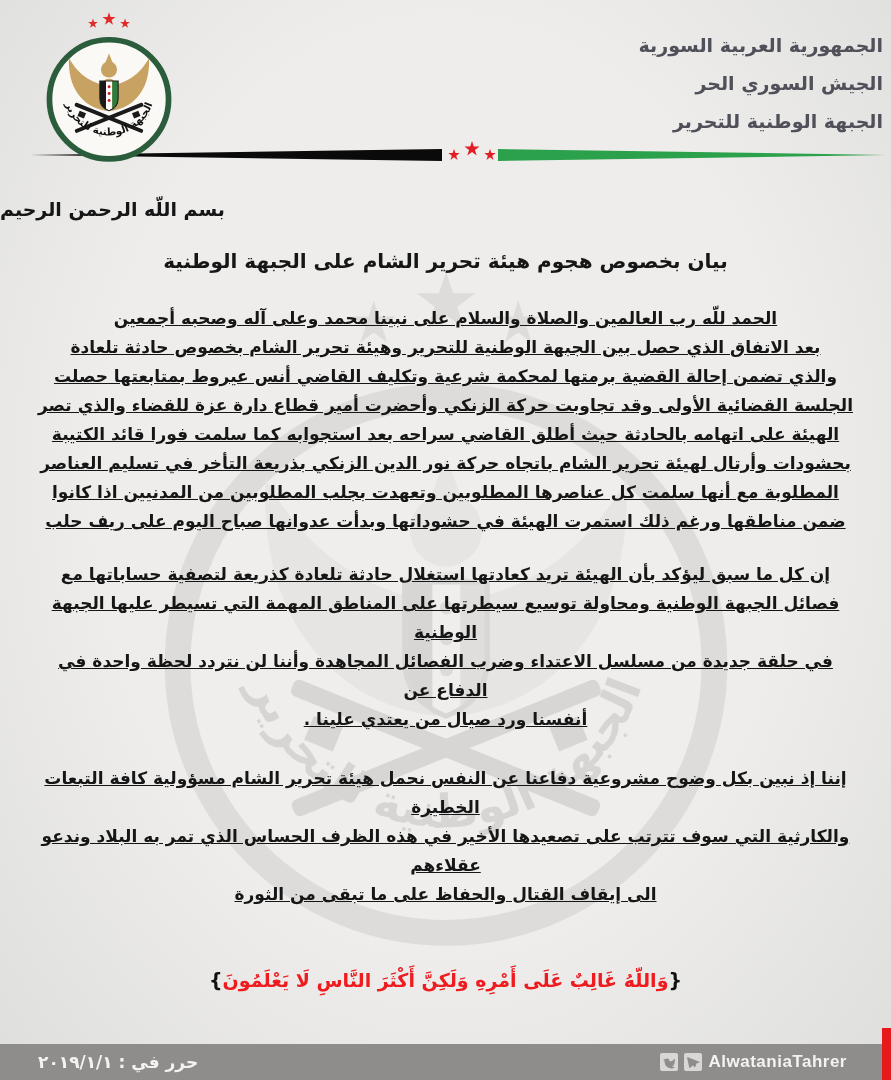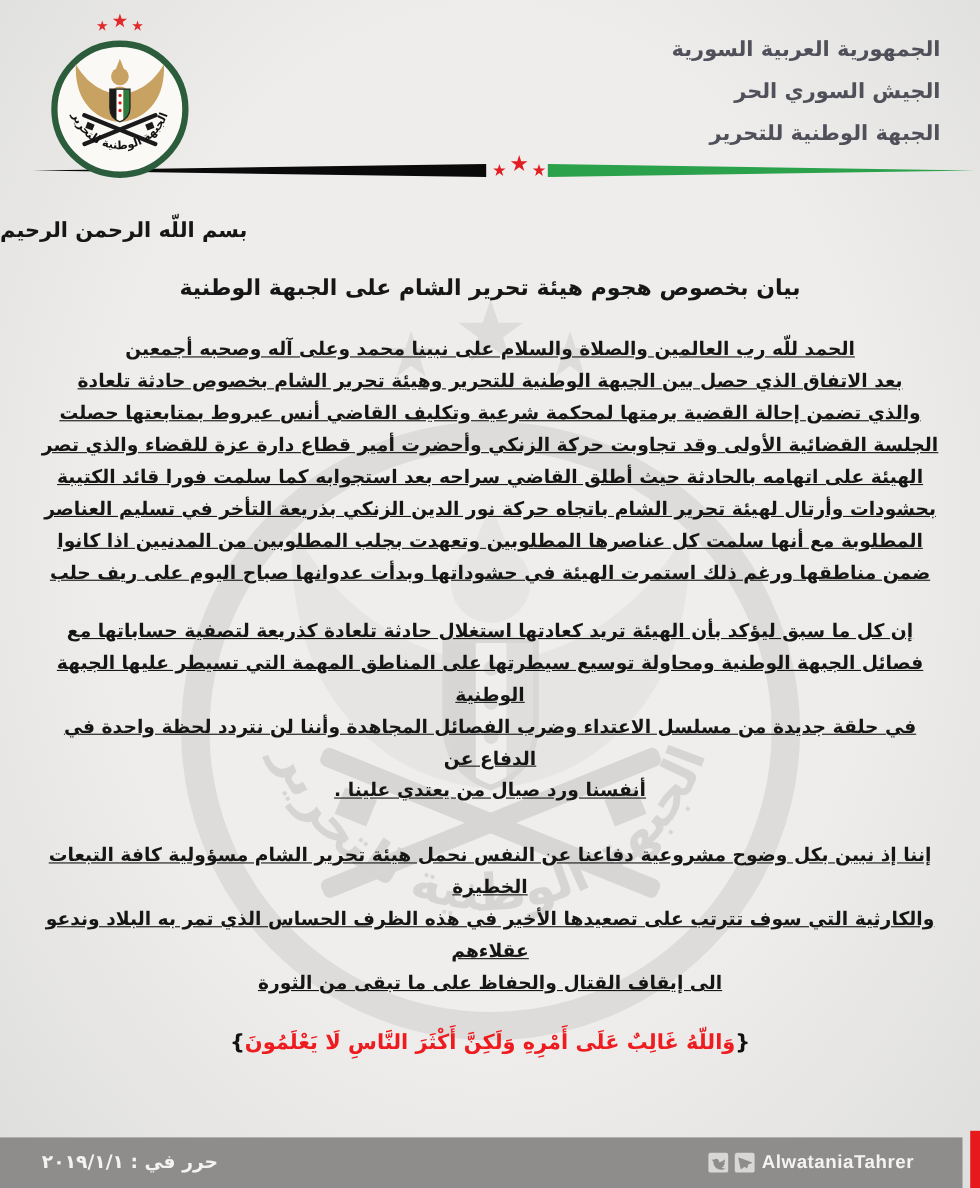--- a/index.html
+++ b/index.html
@@ -9,43 +9,43 @@
     overflow:hidden;
     background:radial-gradient(ellipse at 50% 45%, #eeedeb 55%, #dededc 100%);
     font-family:"DejaVu Sans",sans-serif;
     font-weight:bold;
     direction:rtl;
     color:#161616;
   }
   
   .logo{position:absolute;top:12px;left:38px;width:142px;height:154px;z-index:2;}
   .org-lines{
-    position:absolute;top:26px;right:36px;z-index:2;
+    position:absolute;top:26px;right:8px;z-index:2;
     text-align:right;color:#50505a;font-size:19px;line-height:38px;
   }
   
   .watermark{
     position:absolute;top:272px;left:50%;transform:translateX(-50%);
     width:640px;height:692px;opacity:.10;filter:grayscale(1);z-index:0;
   }
   
   .divider{position:absolute;top:140px;left:30px;width:856px;height:28px;z-index:1;}
   
   .content{position:absolute;top:194px;left:0;right:0;z-index:1;}
   .basmala{text-align:left;font-size:19px;line-height:30px;}
   .doc-title{margin:22px 0 0 0;text-align:center;font-size:20px;line-height:30px;font-weight:bold;}
   .para{margin-top:28px;}
   .para .line{text-align:center;font-size:17px;line-height:29px;padding:0 30px;text-decoration:underline;}
   .p2{margin-top:24px;}
   .p3{margin-top:30px;}
-  .verse{margin-top:24px;text-align:center;font-size:19px;line-height:30px;color:#ee1b1f;}
+  .verse{margin-top:56px;text-align:center;font-size:19px;line-height:30px;color:#ee1b1f;}
   .verse .brace{color:#111;}
   
   .footer-bar{
-    position:absolute;left:0;right:16px;bottom:0;height:46px;
+    position:absolute;left:0;right:0;bottom:0;height:36px;
     background:#8e8d8b;z-index:3;padding-left:43px;
   }
   .footer-date{
     position:absolute;left:38px;top:50%;transform:translateY(-50%);
     color:#f4f3f1;font-size:17px;direction:rtl;
   }
   .footer-social{
     position:absolute;right:44px;top:50%;transform:translateY(-50%);
     display:flex;align-items:center;gap:6px;direction:ltr;
   }

